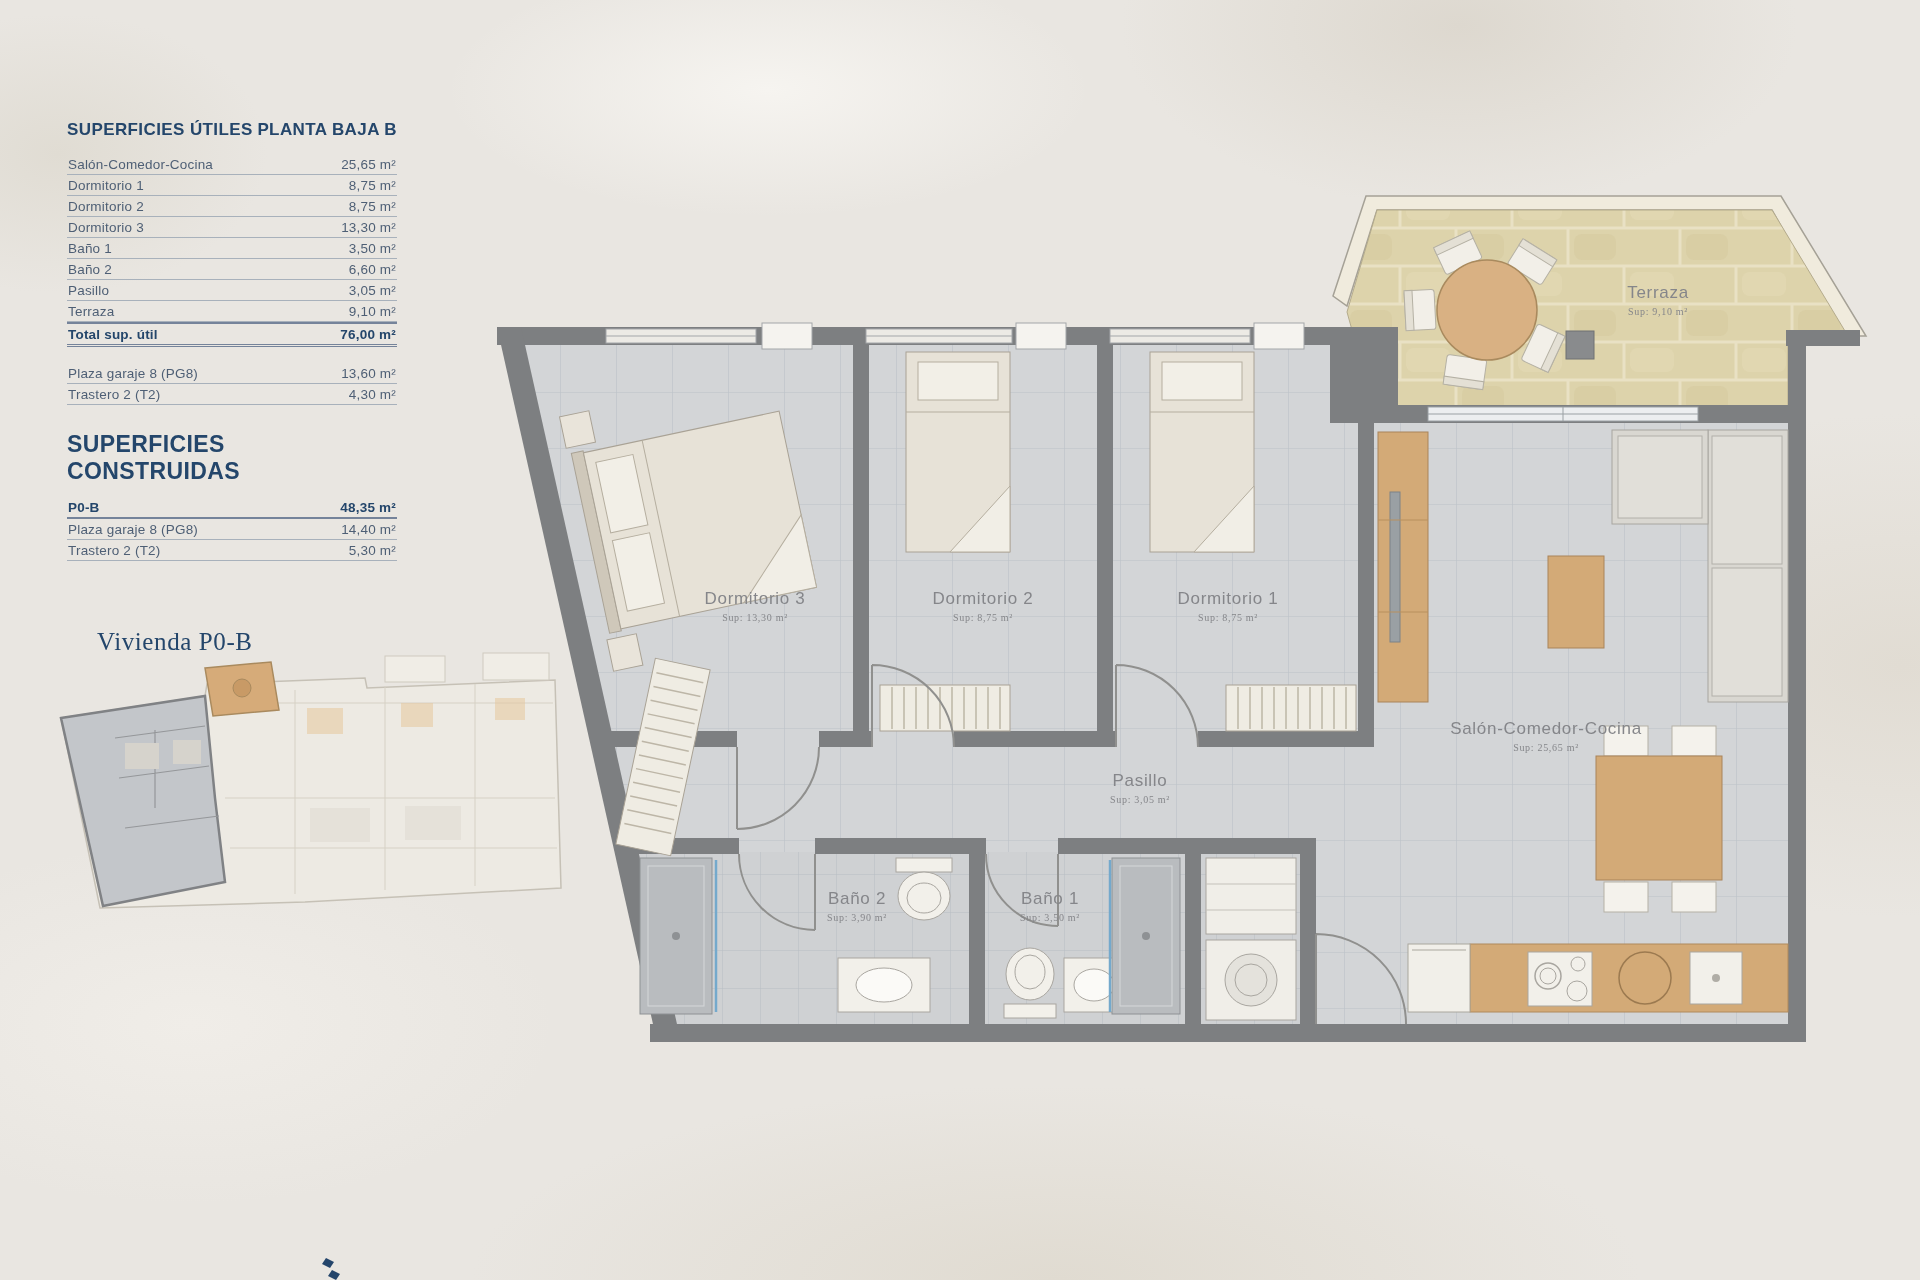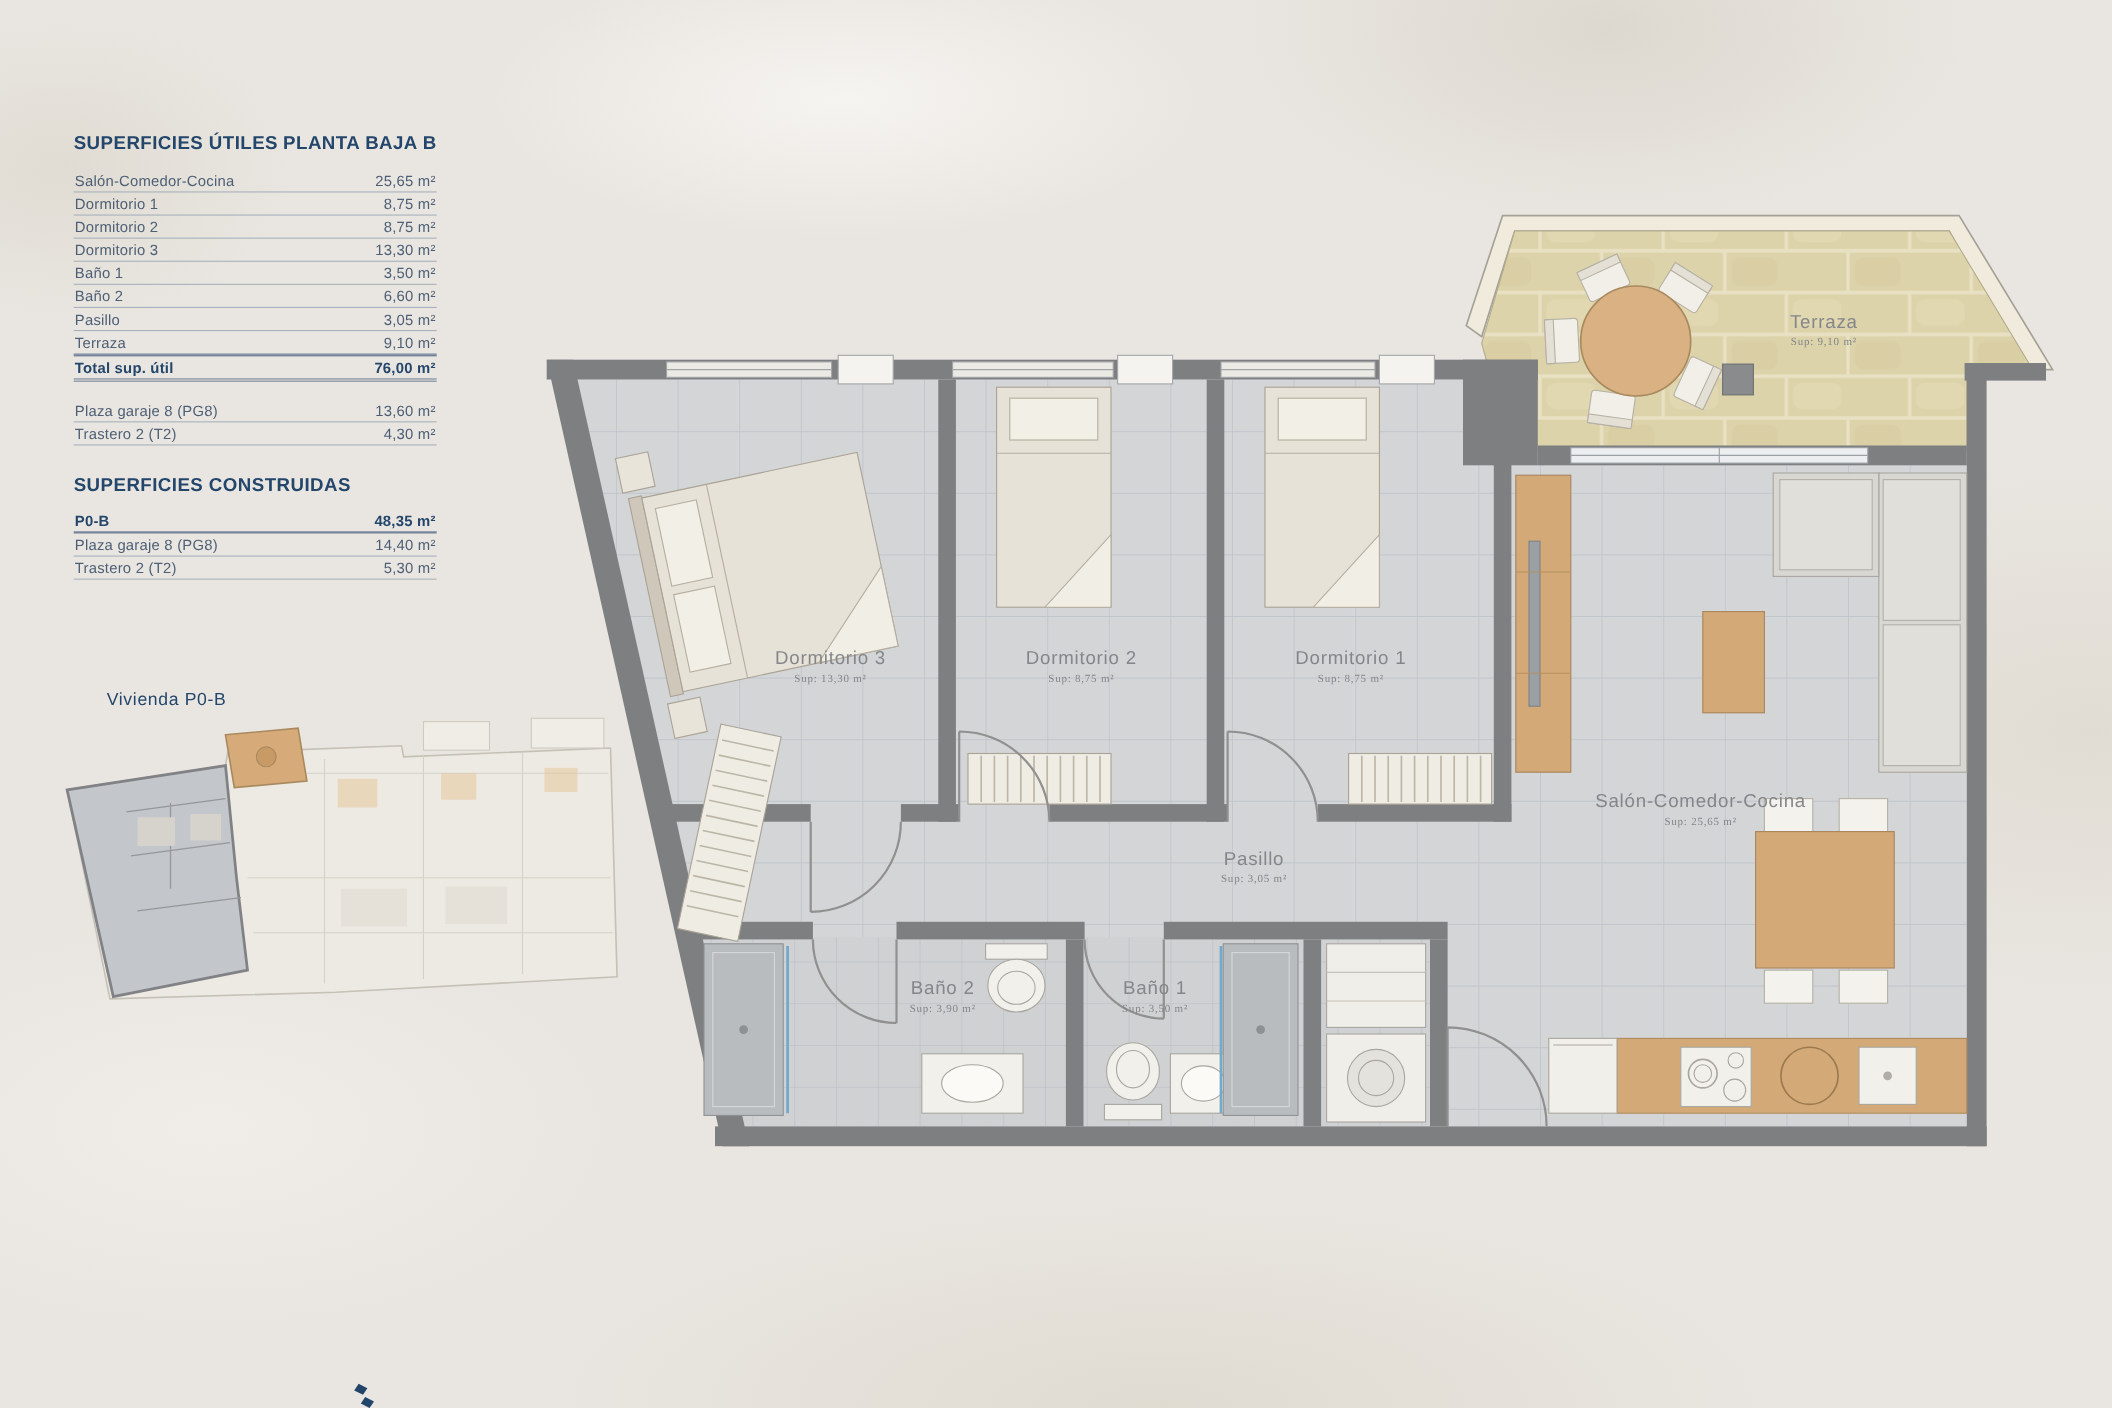--- a/index.html
+++ b/index.html
@@ -22,22 +22,22 @@
   .panel{position:absolute;left:67px;top:96px;width:330px;color:#4e5f75;}
   .panel-heading{display:flex;justify-content:space-between;align-items:baseline;
     color:#24466b;font-weight:bold;font-size:17px;letter-spacing:.4px;margin-bottom:14px;margin-top:24px;}
   .trow{display:flex;justify-content:space-between;align-items:baseline;
     font-size:13.5px;letter-spacing:.2px;padding:3px 1px 2px 1px;
     border-bottom:1px solid #a8b1bb;}
   .trow .val{text-align:right;}
   .trow.total{font-weight:bold;color:#24466b;border-top:2px solid #75839a;border-bottom:3px double #75839a;align-items:center;}
   .trow.strong{font-weight:bold;color:#24466b;border-bottom:2.5px solid #75839a;}
   .tgap{height:16px;}
-  .heading2{color:#24466b;font-weight:bold;font-size:17px;letter-spacing:.4px;margin:26px 0 12px 0;}
-  .unit-label{position:absolute;left:97px;top:628px;font-size:16px;color:#24466b;letter-spacing:.6px;}
+  .heading2{color:#24466b;font-weight:bold;font-size:23px;letter-spacing:.4px;margin:26px 0 12px 0;}
+  .unit-label{position:absolute;left:97px;top:628px;font-size:25px;color:#24466b;letter-spacing:.6px;font-family:Liberation Serif, serif;}
   #plan-svg{position:absolute;left:0;top:0;}
   #mini-svg{position:absolute;left:55px;top:648px;}
   .room-label{position:absolute;transform:translateX(-50%);text-align:center;
     color:#85868a;letter-spacing:.7px;line-height:1.35;white-space:nowrap;}
   .room-label .rname{font-size:17px;display:block;}
   .room-label .rsup{font-size:10px;display:block;font-family:Liberation Serif, serif;}
   #logo-mark{position:absolute;left:320px;top:1256px;}
 </style>
 </head>
 <body>

